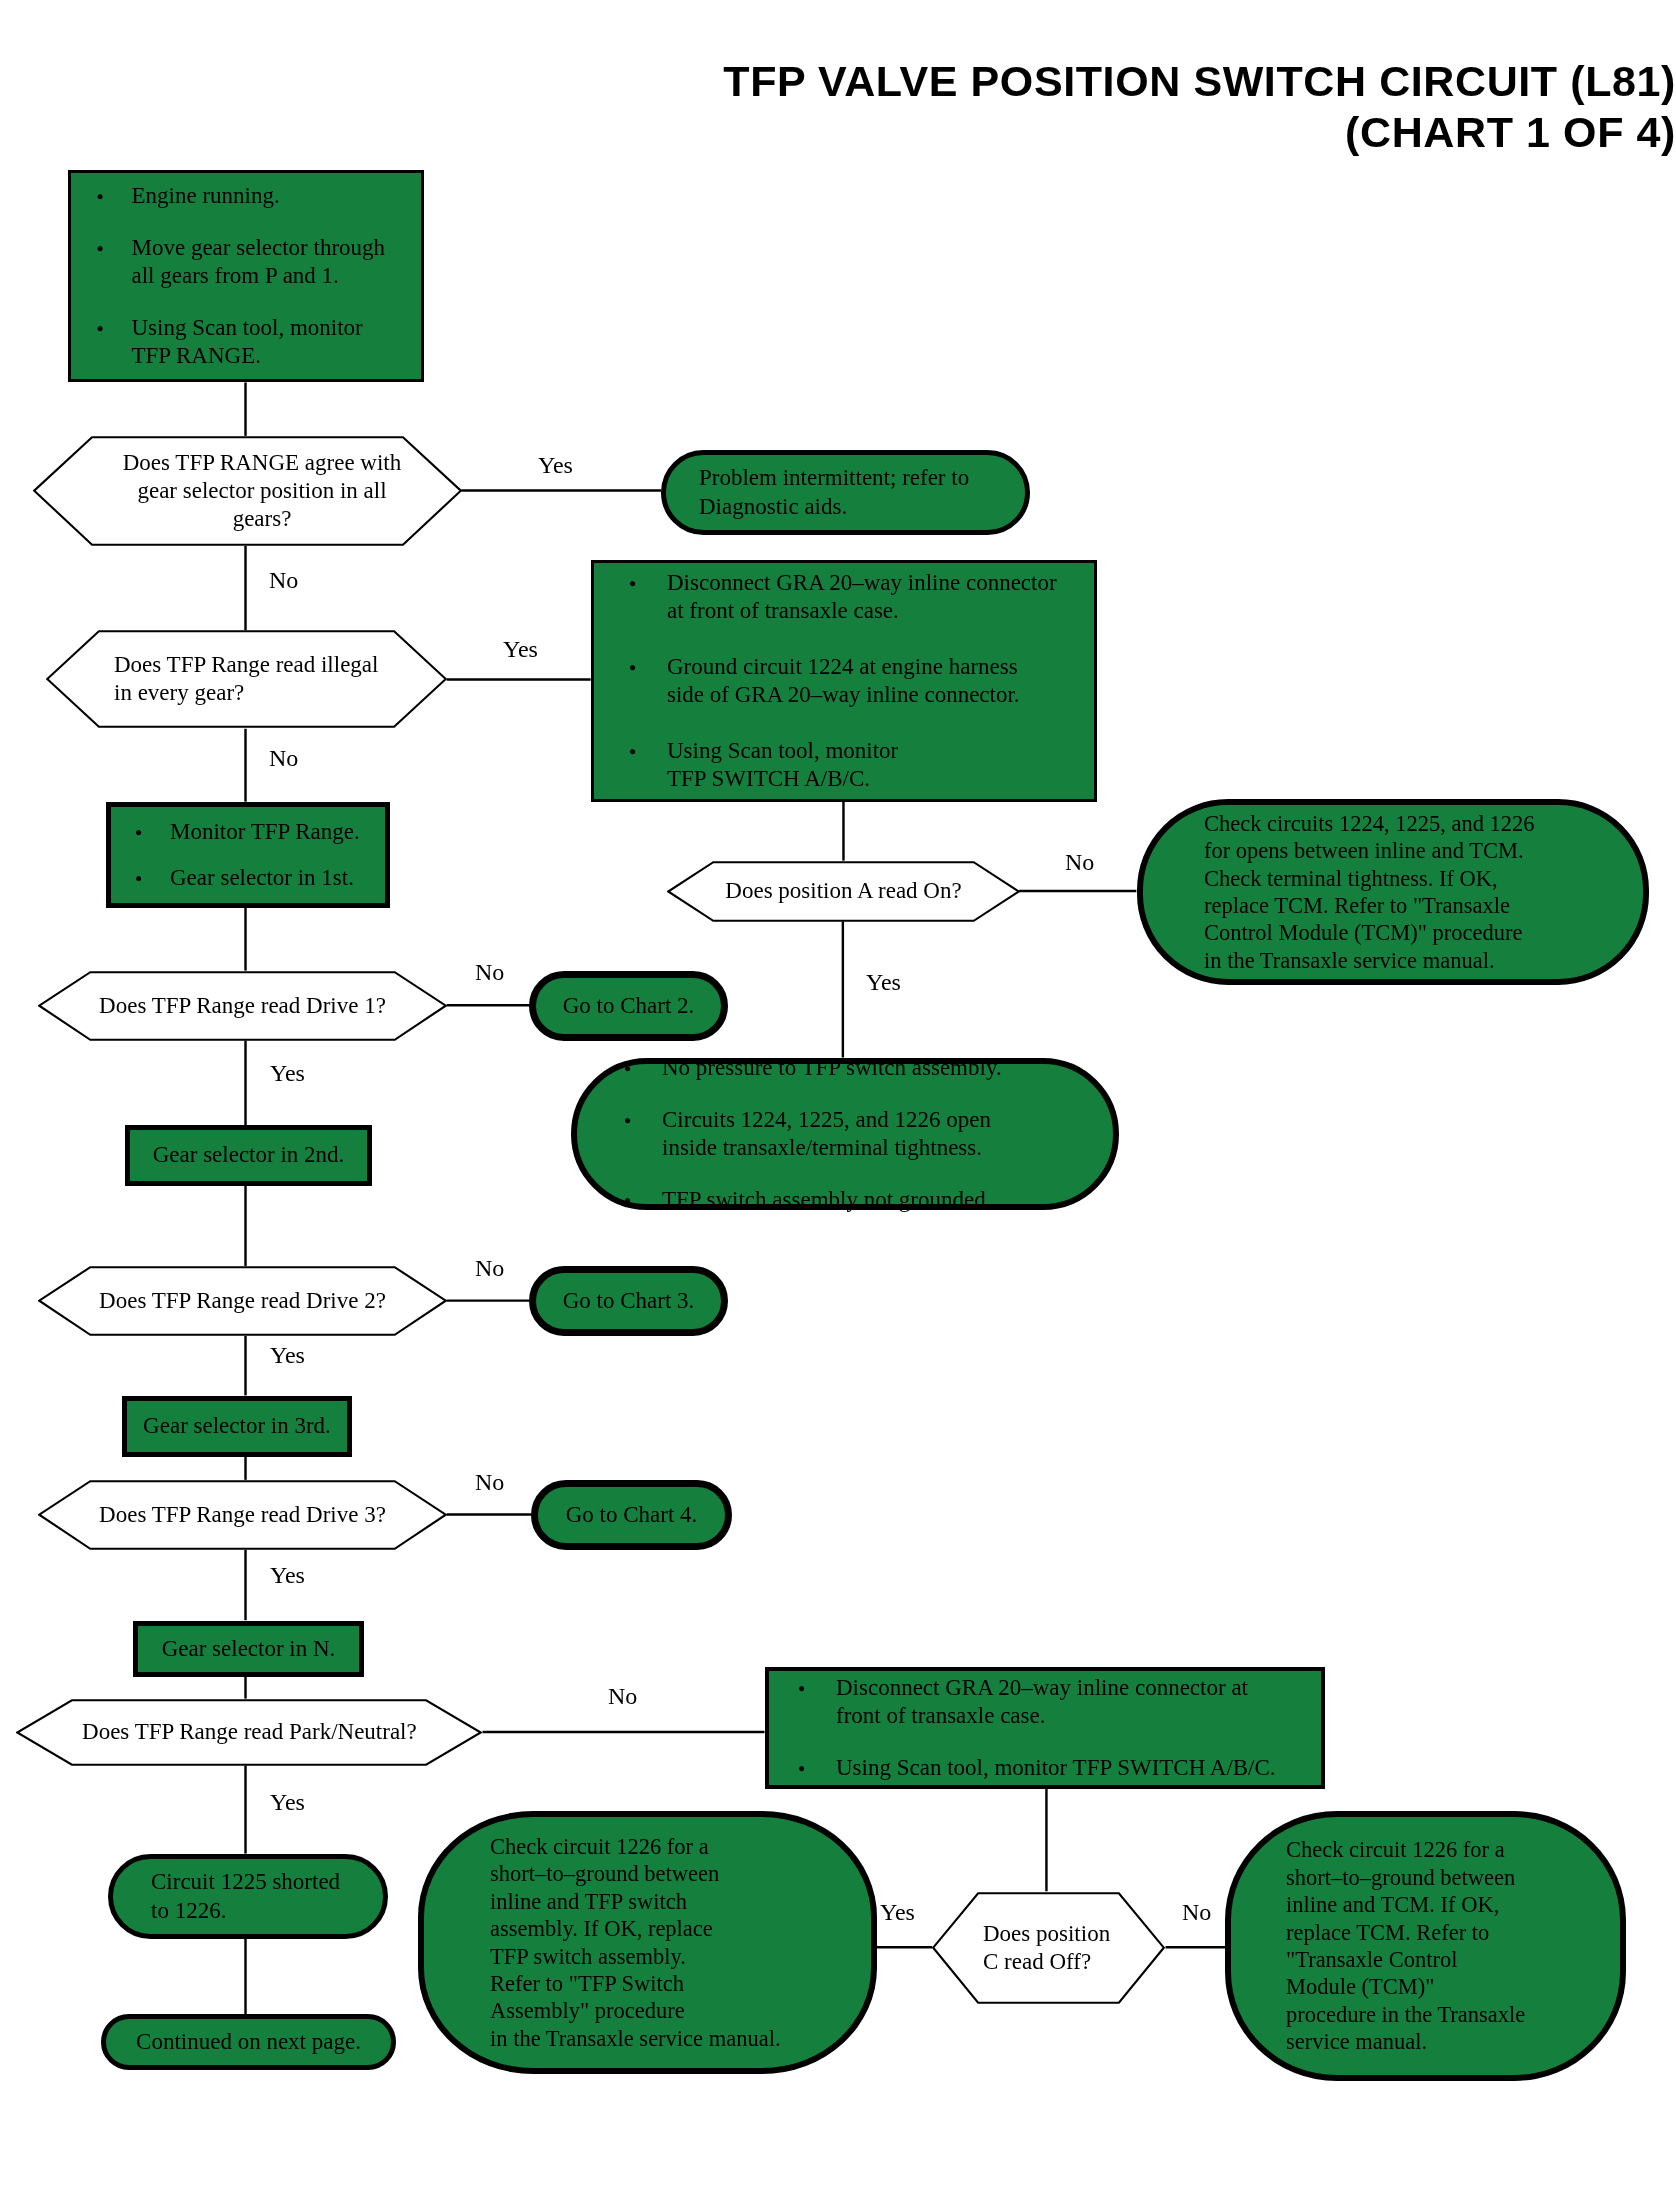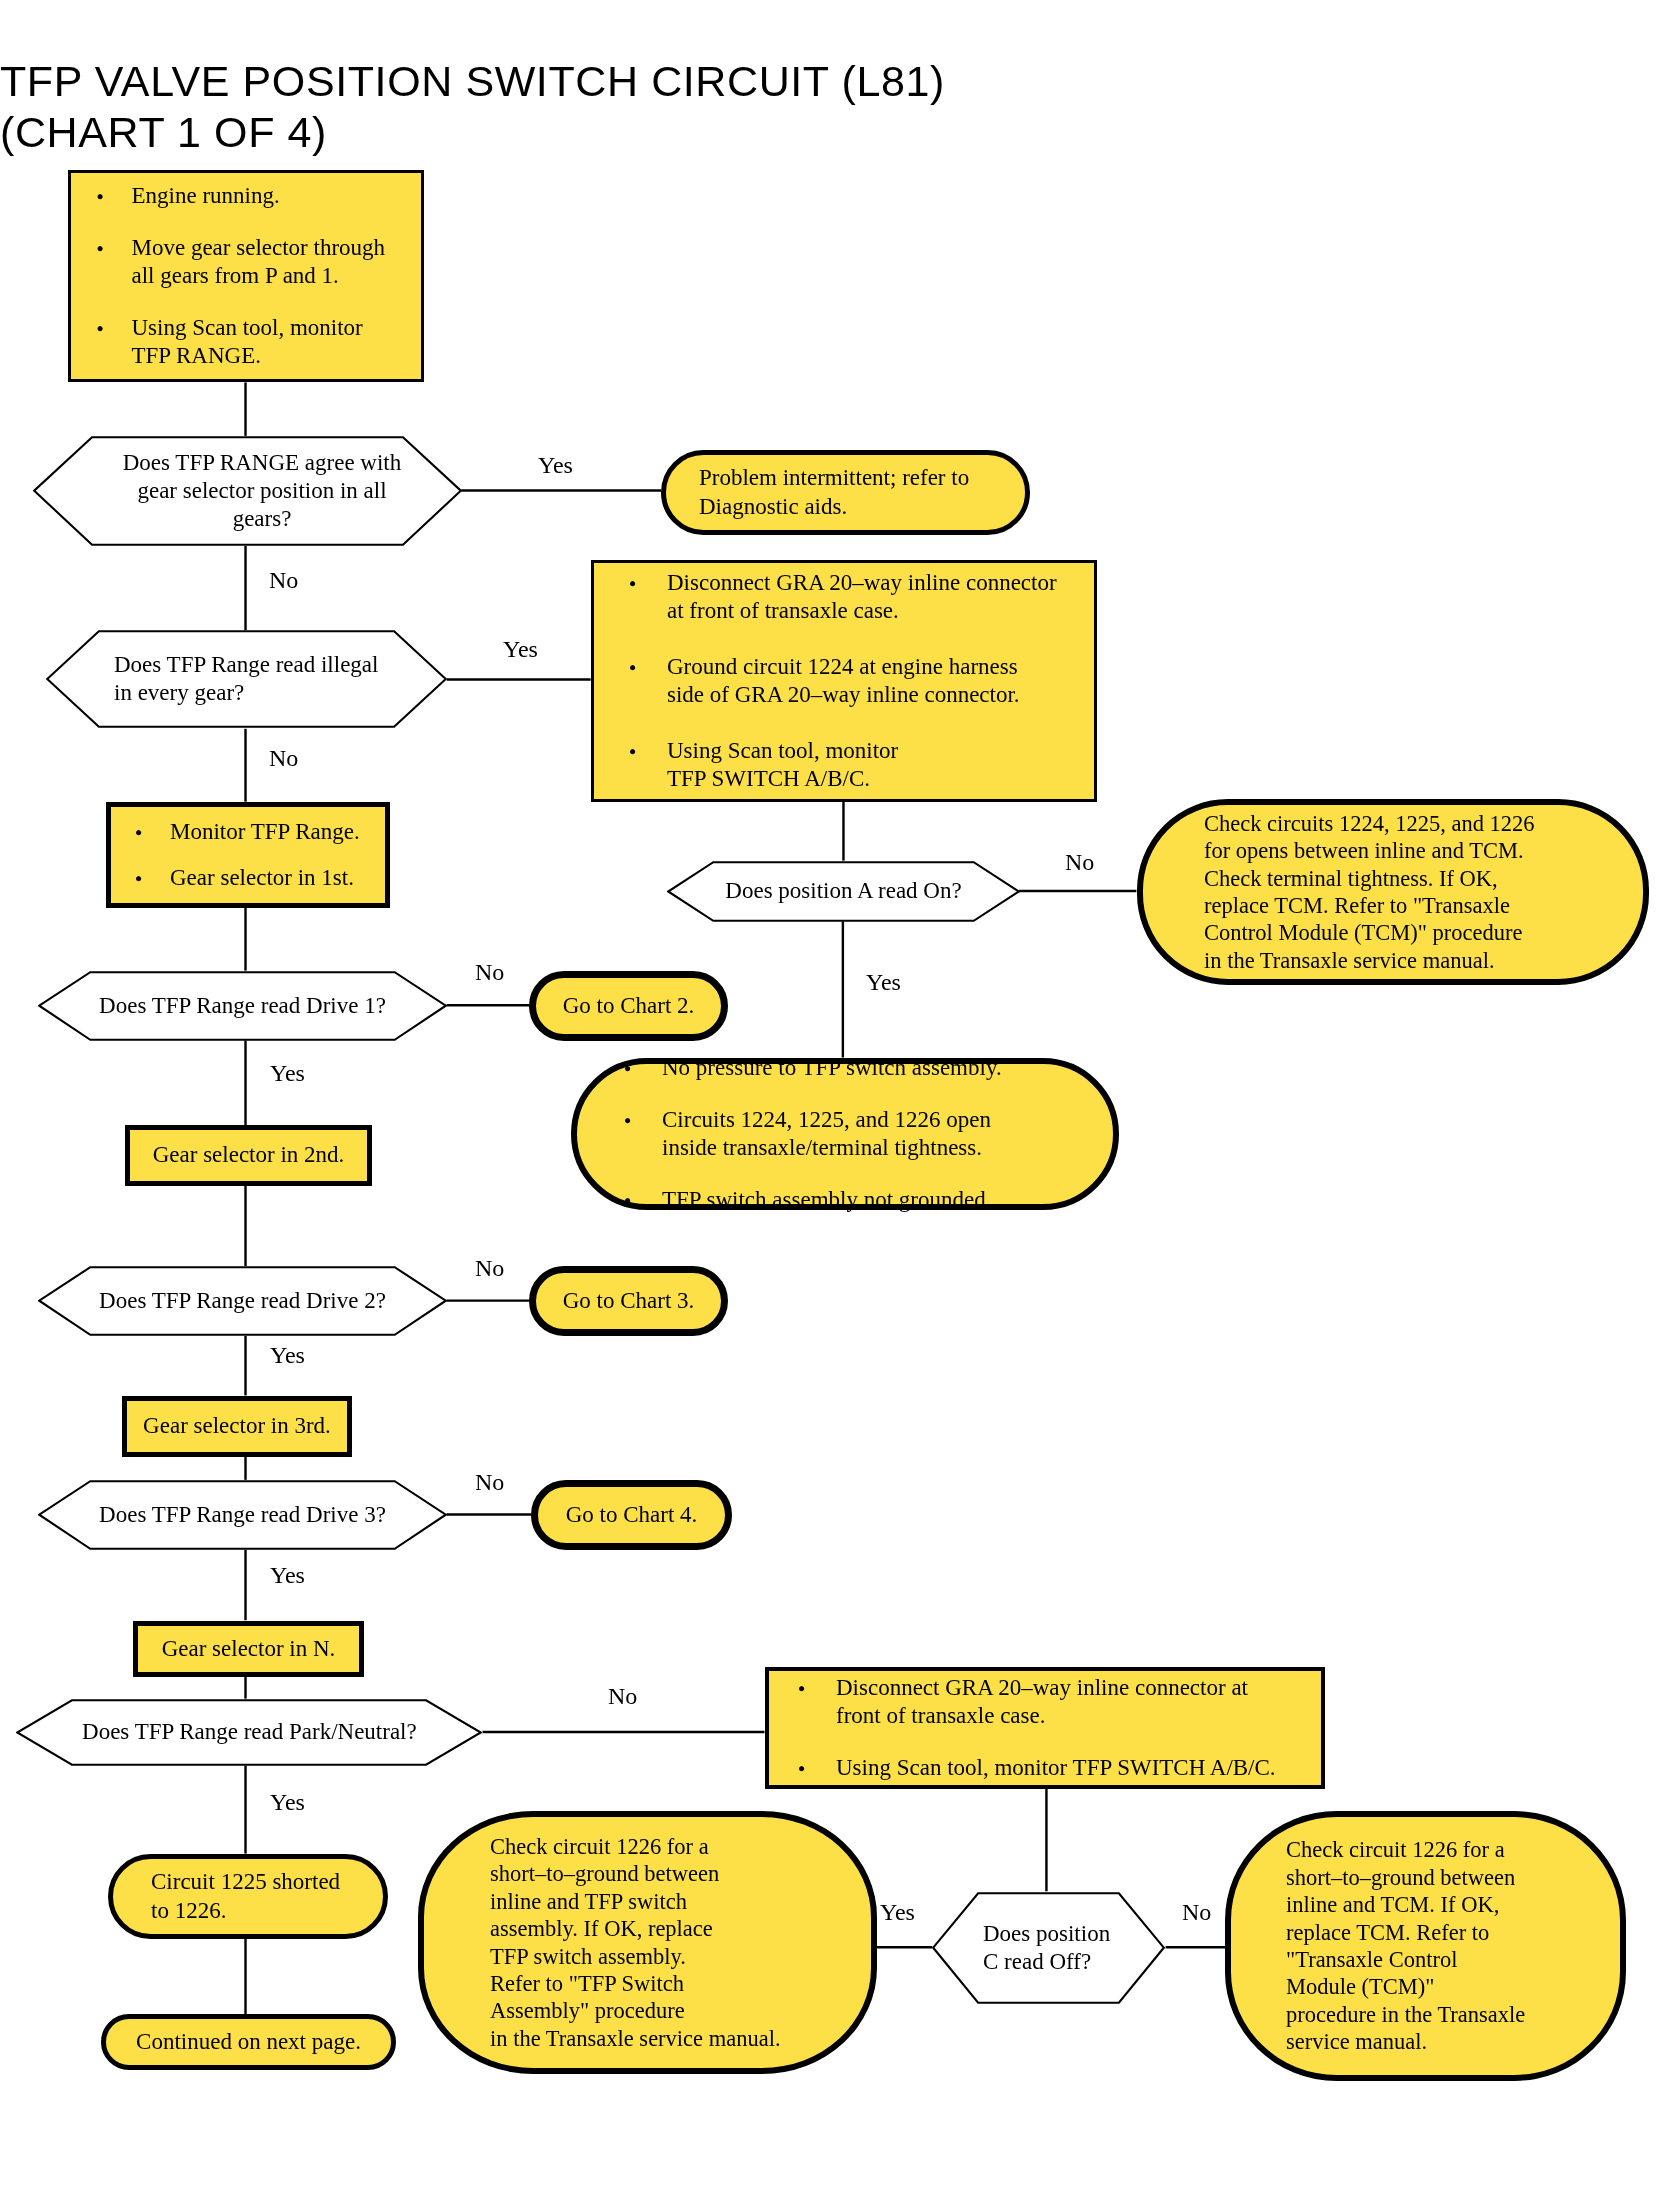--- a/index.html
+++ b/index.html
@@ -1,21 +1,21 @@
 <!DOCTYPE html>
 <html style="font-size:9.7px"><head>
 <meta charset="utf-8">
 <style>
   html,body{margin:0;padding:0;background:#fff;}
   .canvas{position:relative;width:1676px;height:2205px;background:#fff;color:#000;
           font-family:"Liberation Serif", serif;}
-  .title{position:absolute;left:0;right:0;top:56px;text-align:left;
-         font-family:"Liberation Sans", sans-serif;font-weight:400;font-size:43px;line-height:1.18;letter-spacing:0.6px;}
+  .title{position:absolute;left:0;right:0;top:56px;text-align:right;
+         font-family:"Liberation Sans", sans-serif;font-weight:700;font-size:43px;line-height:1.18;letter-spacing:0.6px;}
   .connectors{position:absolute;left:0;top:0;}
-  .node{position:absolute;box-sizing:border-box;background:#fde047;}
+  .node{position:absolute;box-sizing:border-box;background:#15803d;}
   .hexnode{background:transparent;}
   .hexnode svg{position:absolute;left:0;top:0;width:100%;height:100%;}
   .b6{border:3.6px solid #000;}
   .b7{border:4.3px solid #000;}
   .b9{border:5.5px solid #000;}
   .b11{border:6.7px solid #000;}
   .b12{border:7.3px solid #000;}
   .txt{white-space:pre-line;font-size:23px;line-height:1.22;}
   .fs37{font-size:22.5px;}
   .vflex{display:flex;flex-direction:column;justify-content:center;height:100%;box-sizing:border-box;}

